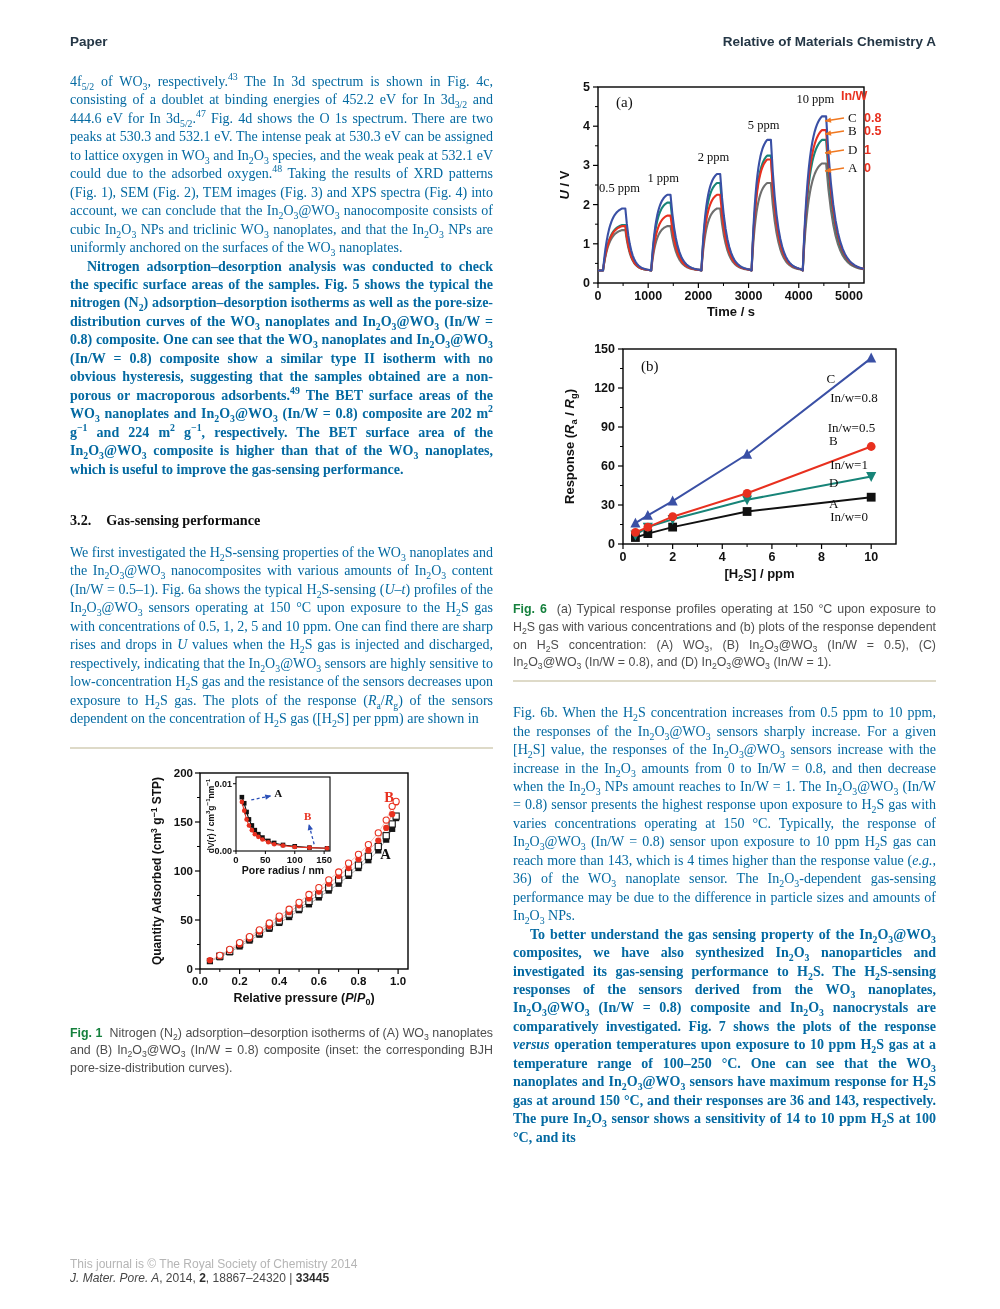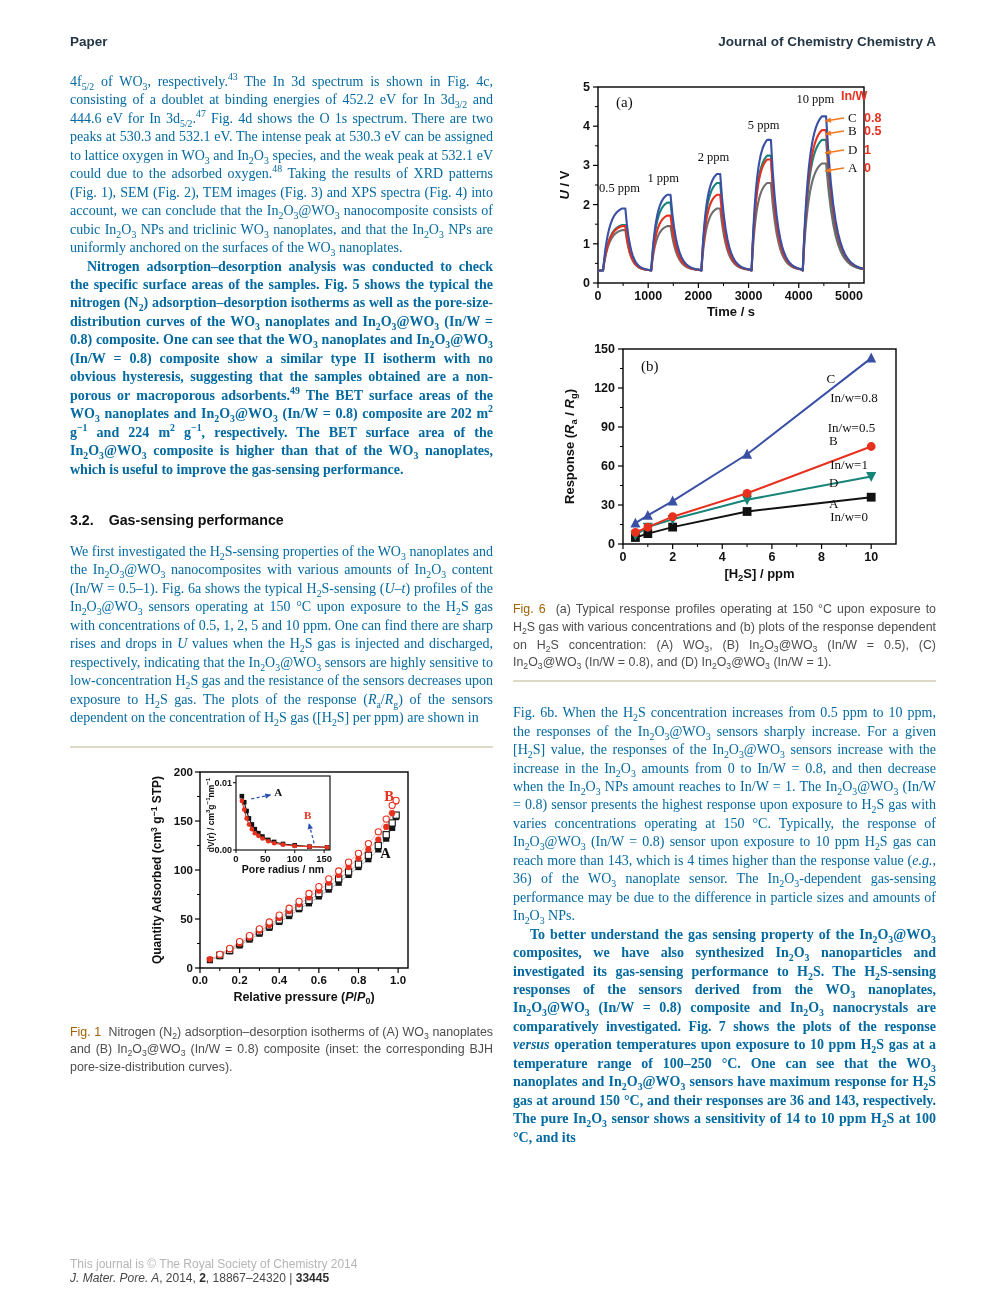--- a/index.html
+++ b/index.html
@@ -6,46 +6,46 @@
   html,body{background:#ffffff;}
   body{width:1000px;height:1309px;font-family:"Liberation Serif",serif;}
   .page{position:relative;width:1000px;height:1309px;background:#ffffff;overflow:hidden;}
   .header{display:flex;justify-content:space-between;align-items:baseline;
           padding:34px 64px 0 70px;font-family:"Liberation Sans",sans-serif;
           font-size:13.5px;font-weight:bold;color:#253746;}
   .columns{display:grid;grid-template-columns:423px 423px;column-gap:20px;padding:24px 64px 0 70px;}
   .bt{font-size:14px;line-height:18.45px;text-align:justify;color:#0369a1;}
   .bt.ind{text-indent:17px;font-weight:bold;}
   sub,sup{font-size:70%;line-height:0;}
-  .sec{font-size:14.2px;font-weight:bold;color:#111;margin:33px 0 15px 0;font-family:Liberation Sans, sans-serif;}
+  .sec{font-size:14.2px;font-weight:bold;color:#111;margin:33px 0 15px 0;font-family:Liberation Serif, serif;}
   .secgap{display:inline-block;width:15px;}
   .figrule{height:2px;background:#dedac8;border:0;}
   .rule-top{margin:18px 0 0 0;}
   .rule-bot{margin:8px 0 22px 0;}
   .figwrap{margin:0;}
   .f5{margin:10px 0 0 0;}
   .f6a{margin:0 0 4px 0;}
   .f6b{margin:6px 0 0 0;}
   .caption{font-family:"Liberation Sans",sans-serif;font-size:12.4px;line-height:17.8px;
            color:#4d4d4d;margin-top:10px;text-align:justify;}
-  .capfig{color:#a16207;font-weight:normal;}
+  .capfig{color:#15803d;font-weight:bold;}
   .footer{position:absolute;left:70px;right:64px;top:1257px;display:flex;
           justify-content:space-between;font-family:"Liberation Sans",sans-serif;font-size:12px;color:#474747;flex-direction:column;}
   .ft-left{color:#b5b5b5;}
   .ft-right b{color:#2e2e2e;}
   svg text{user-select:none;}
 </style>
 </head>
 <body>
 
 <div class="page">
 
   <div class="header">
     <span class="hdr-left">Paper</span>
-    <span class="hdr-right">Journal of Chemistry Chemistry A</span>
+    <span class="hdr-right">Relative of Materials Chemistry A</span>
   </div>
 
   <div class="columns">
 
     <div class="col">
       <p class="bt">4f<sub>5/2</sub> of WO<sub>3</sub>, respectively.<sup>43</sup> The In 3d spectrum is shown in Fig. 4c, consisting of a doublet at binding energies of 452.2 eV for In 3d<sub>3/2</sub> and 444.6 eV for In 3d<sub>5/2</sub>.<sup>47</sup> Fig. 4d shows the O 1s spectrum. There are two peaks at 530.3 and 532.1 eV. The intense peak at 530.3 eV can be assigned to lattice oxygen in WO<sub>3</sub> and In<sub>2</sub>O<sub>3</sub> species, and the weak peak at 532.1 eV could due to the adsorbed oxygen.<sup>48</sup> Taking the results of XRD patterns (Fig. 1), SEM (Fig. 2), TEM images (Fig. 3) and XPS spectra (Fig. 4) into account, we can conclude that the In<sub>2</sub>O<sub>3</sub>@WO<sub>3</sub> nanocomposite consists of cubic In<sub>2</sub>O<sub>3</sub> NPs and triclinic WO<sub>3</sub> nanoplates, and that the In<sub>2</sub>O<sub>3</sub> NPs are uniformly anchored on the surfaces of the WO<sub>3</sub> nanoplates.</p>
       <p class="bt ind">Nitrogen adsorption–desorption analysis was conducted to check the specific surface areas of the samples. Fig. 5 shows the typical the nitrogen (N<sub>2</sub>) adsorption–desorption isotherms as well as the pore-size-distribution curves of the WO<sub>3</sub> nanoplates and In<sub>2</sub>O<sub>3</sub>@WO<sub>3</sub> (In/W = 0.8) composite. One can see that the WO<sub>3</sub> nanoplates and In<sub>2</sub>O<sub>3</sub>@WO<sub>3</sub> (In/W = 0.8) composite show a similar type II isotherm with no obvious hysteresis, suggesting that the samples obtained are a non-porous or macroporous adsorbents.<sup>49</sup> The BET surface areas of the WO<sub>3</sub> nanoplates and In<sub>2</sub>O<sub>3</sub>@WO<sub>3</sub> (In/W = 0.8) composite are 202 m<sup>2</sup> g<sup>−1</sup> and 224 m<sup>2</sup> g<sup>−1</sup>, respectively. The BET surface area of the In<sub>2</sub>O<sub>3</sub>@WO<sub>3</sub> composite is higher than that of the WO<sub>3</sub> nanoplates, which is useful to improve the gas-sensing performance.</p>
       <h3 class="sec"><span>3.2.</span><span class="secgap"></span><span>Gas-sensing performance</span></h3>
       <p class="bt">We first investigated the H<sub>2</sub>S-sensing properties of the WO<sub>3</sub> nanoplates and the In<sub>2</sub>O<sub>3</sub>@WO<sub>3</sub> nanocomposites with various amounts of In<sub>2</sub>O<sub>3</sub> content (In/W = 0.5–1). Fig. 6a shows the typical H<sub>2</sub>S-sensing (<i>U–t</i>) profiles of the In<sub>2</sub>O<sub>3</sub>@WO<sub>3</sub> sensors operating at 150 °C upon exposure to the H<sub>2</sub>S gas with concentrations of 0.5, 1, 2, 5 and 10 ppm. One can find there are sharp rises and drops in <i>U</i> values when the H<sub>2</sub>S gas is injected and discharged, respectively, indicating that the In<sub>2</sub>O<sub>3</sub>@WO<sub>3</sub> sensors are highly sensitive to low-concentration H<sub>2</sub>S gas and the resistance of the sensors decreases upon exposure to H<sub>2</sub>S gas. The plots of the response (<i>R</i><sub>a</sub>/<i>R</i><sub>g</sub>) of the sensors dependent on the concentration of H<sub>2</sub>S gas ([H<sub>2</sub>S] per ppm) are shown in</p>
       <div class="figrule rule-top"></div>

